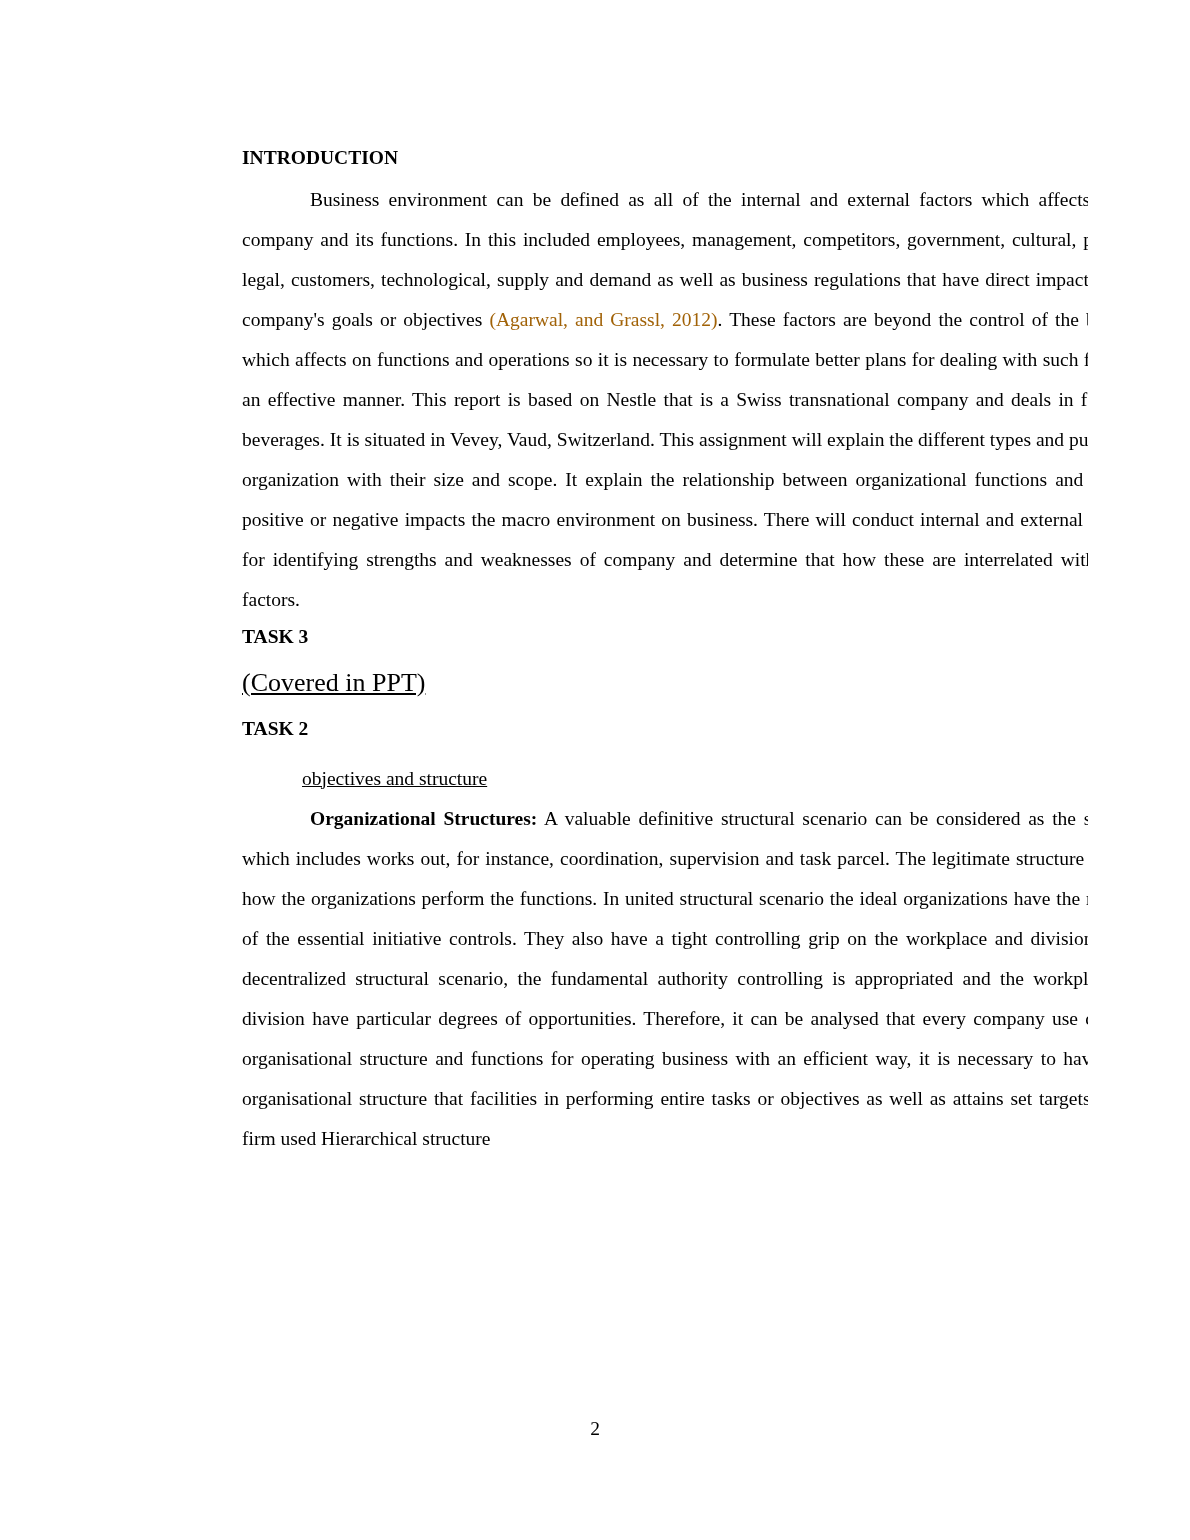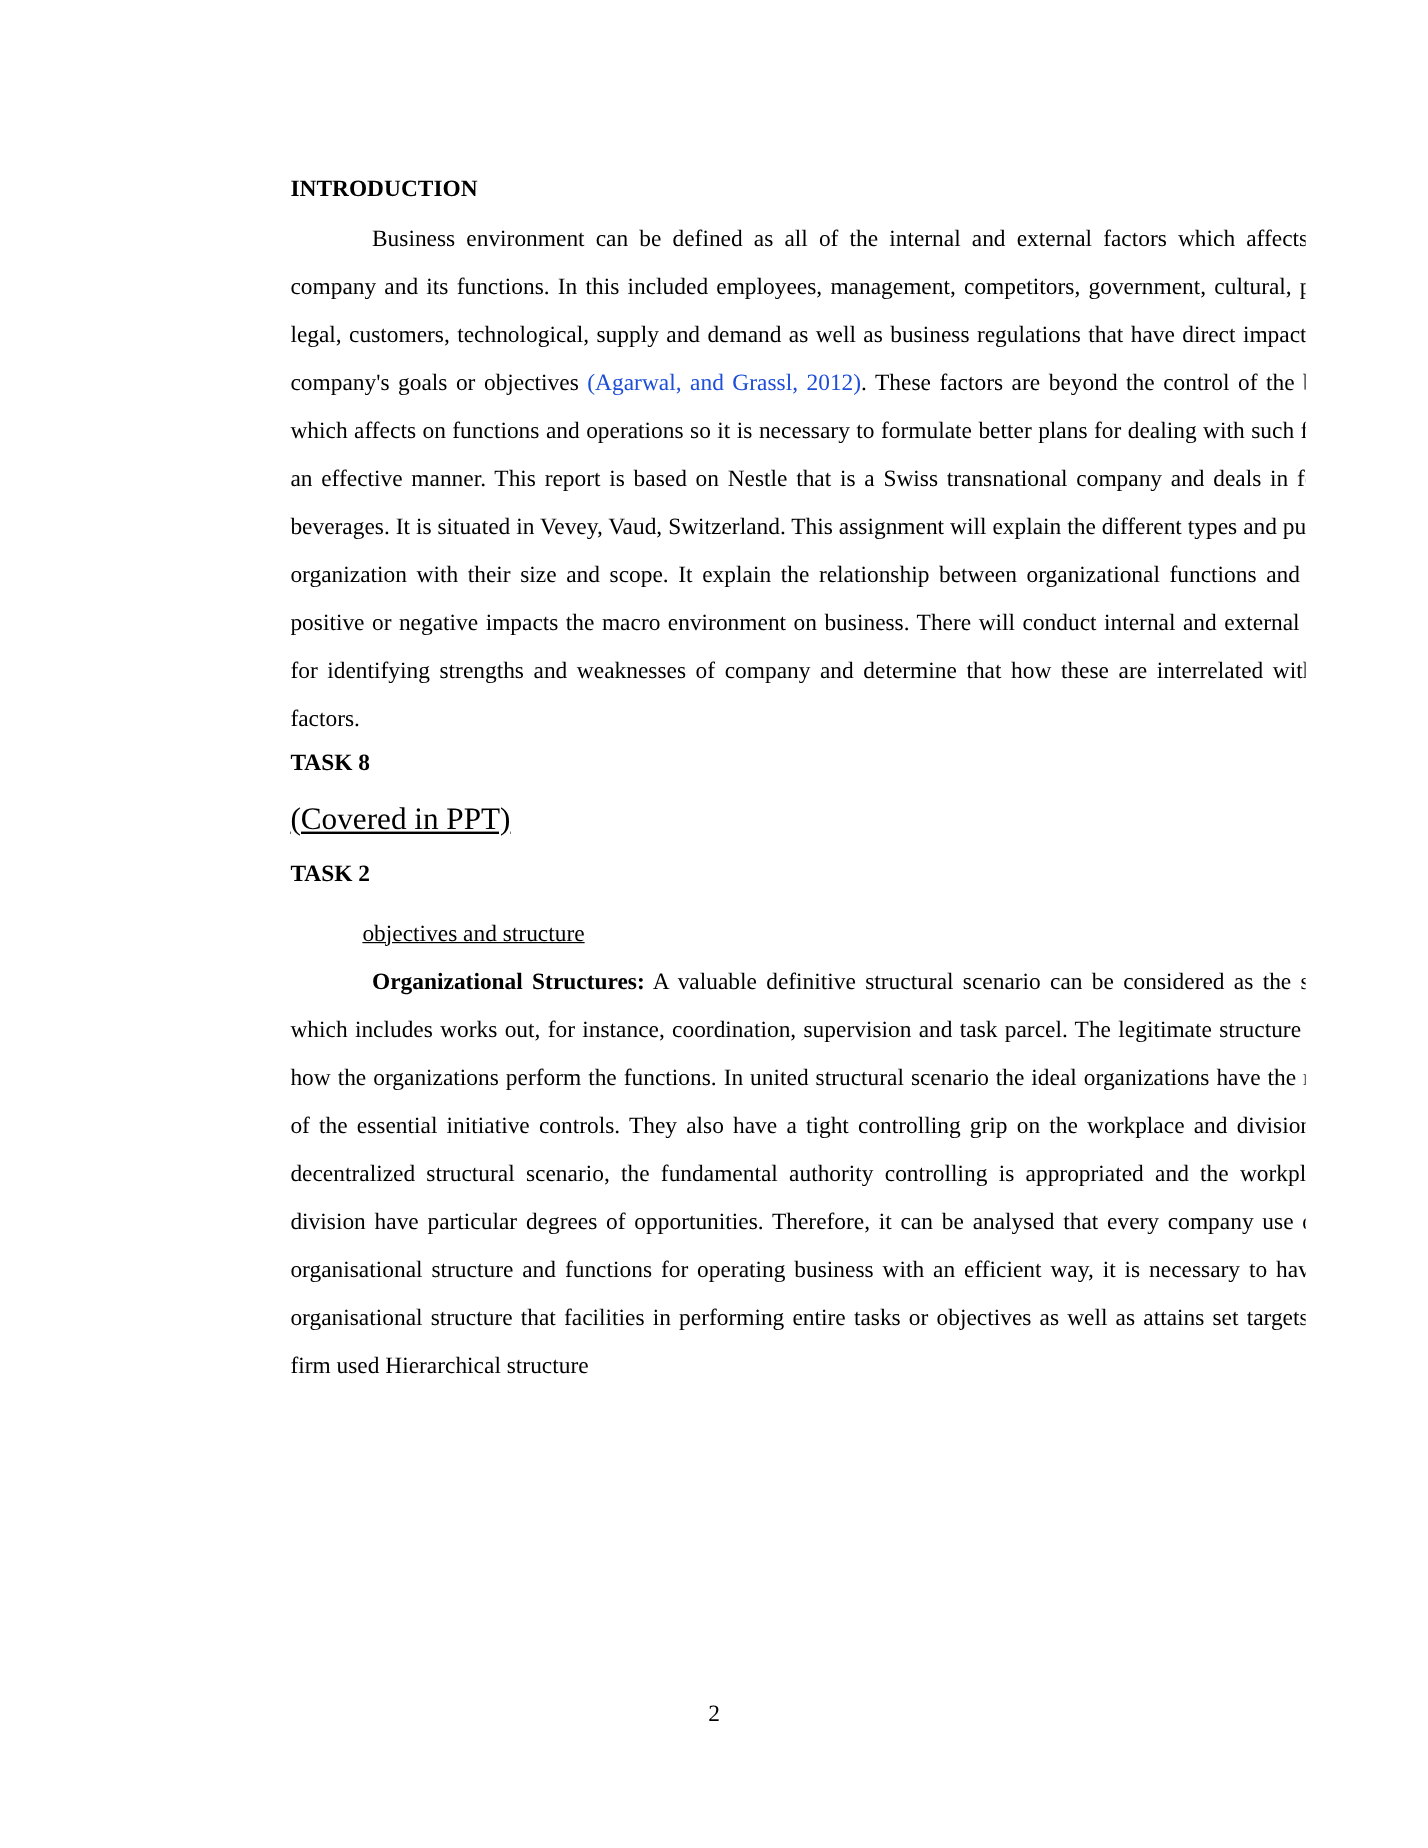--- a/index.html
+++ b/index.html
@@ -31,21 +31,21 @@
   }
   .para {
     font-size: 19.5px;
     line-height: 40px;
     text-align: justify;
     text-justify: inter-word;
     margin: 0;
     text-indent: 68px;
     hyphens: none;
   }
-  .cite { color: #1d4ed8; }
+  .cite { color: #a16207; }
   .spacer-sm { height: 12px; }
   .task-head {
     font-weight: bold;
     font-size: 19.5px;
     line-height: 34px;
     margin: 0;
   }
   .covered {
     font-size: 26px;
     line-height: 34px;
@@ -86,21 +86,21 @@
 
 <div class="page">
   <div class="content">
 
     <div class="heading">INTRODUCTION</div>
 
     <div class="spacer-sm"></div>
 
     <p class="para"><span>Business environment can be defined as all of the internal and external factors which affects on the company and its functions. In this included employees, management, competitors, government, cultural, political, legal, customers, technological, supply and demand as well as business regulations that have direct impact son the company's goals or objectives </span><span class="cite">(Agarwal, and Grassl, 2012)</span><span>. These factors are beyond the control of the business which affects on functions and operations so it is necessary to formulate better plans for dealing with such forces in an effective manner. This report is based on Nestle that is a Swiss transnational company and deals in food and beverages. It is situated in Vevey, Vaud, Switzerland. This assignment will explain the different types and purpose of organization with their size and scope. It explain the relationship between organizational functions and identify positive or negative impacts the macro environment on business. There will conduct internal and external analysis for identifying strengths and weaknesses of company and determine that how these are interrelated with macro factors.</span></p>
 
-    <p class="task-head">TASK 8</p>
+    <p class="task-head">TASK 3</p>
 
     <div class="spacer-sm"></div>
 
     <p class="covered">(Covered in PPT)</p>
 
     <div class="spacer-sm"></div>
 
     <p class="task-head">TASK 2</p>
 
     <div class="spacer-sm"></div>

